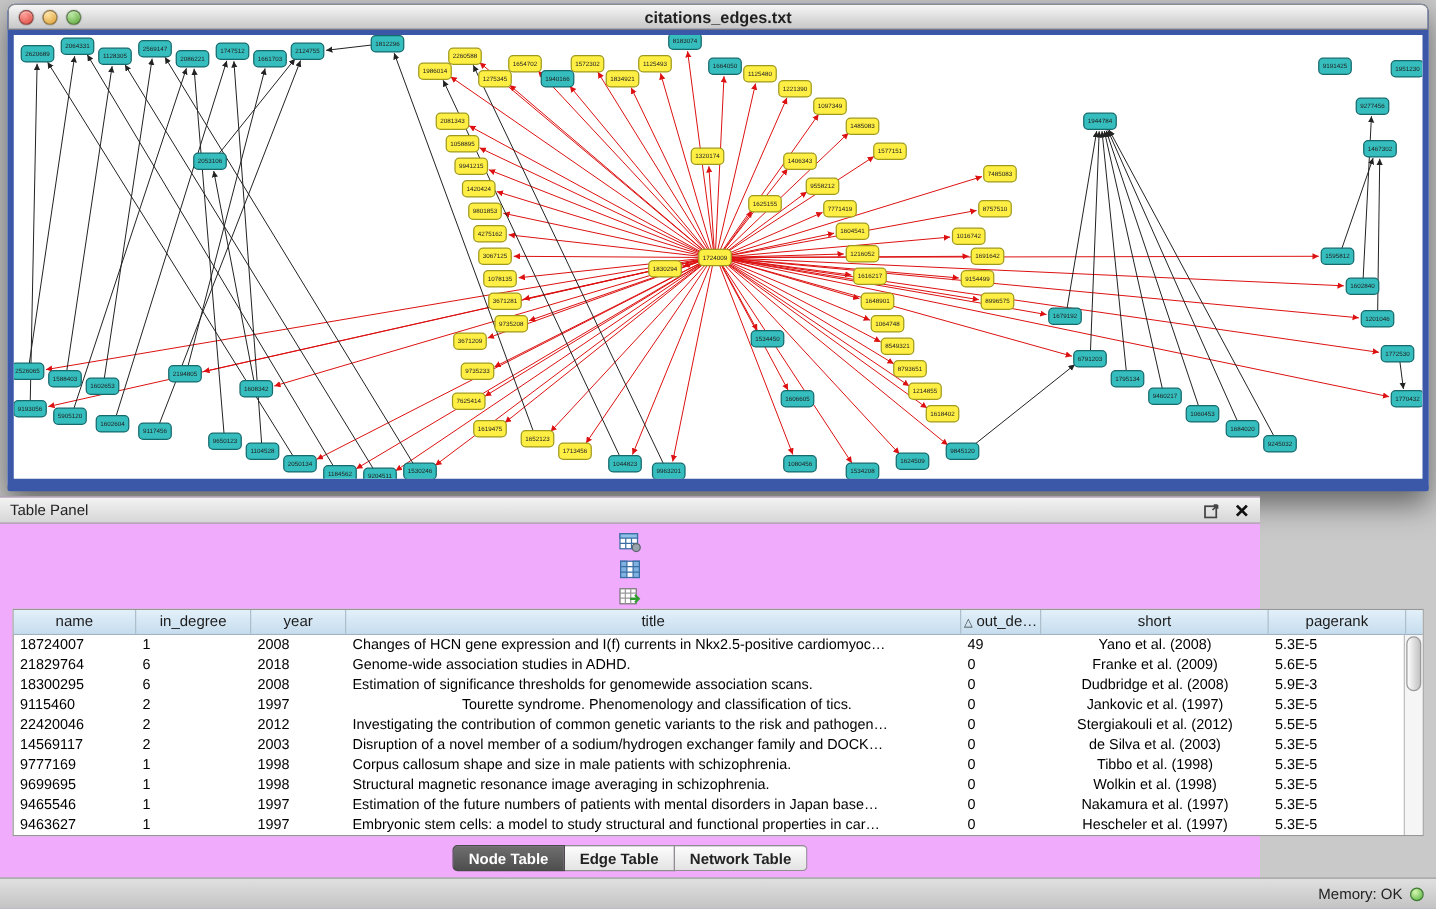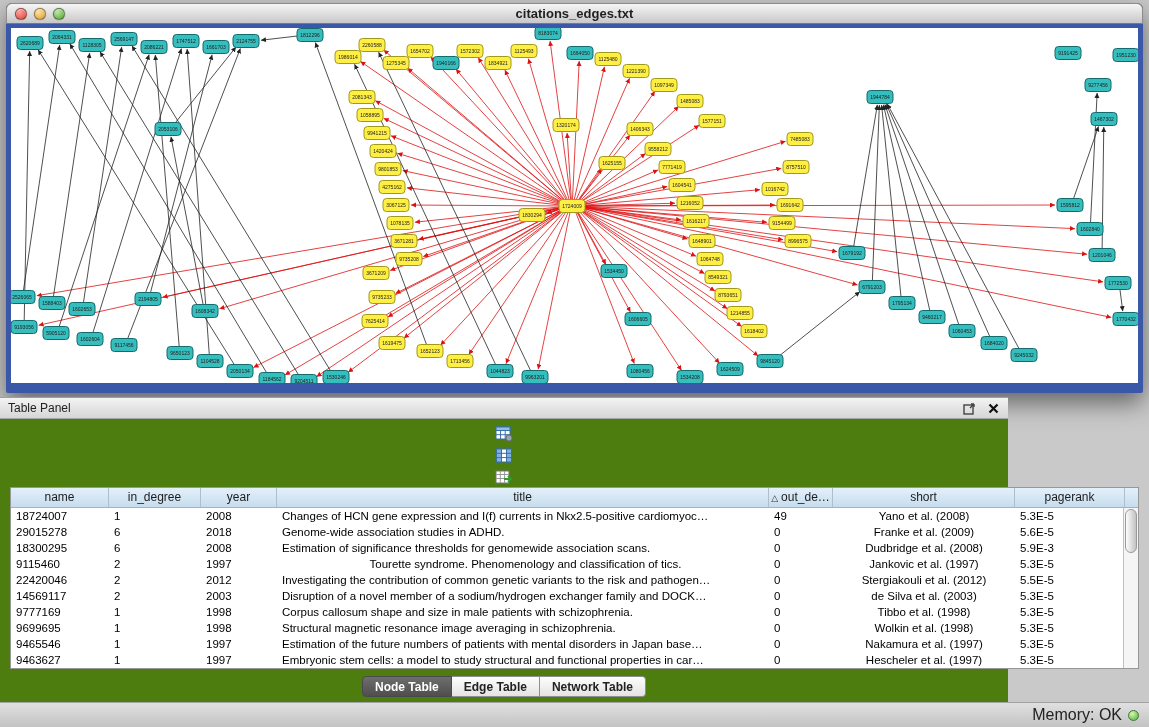--- a/index.html
+++ b/index.html
@@ -17,21 +17,21 @@
   .tl { width:12px; height:12px; border-radius:50%; display:inline-block;
     box-shadow:inset 0 1px 1px rgba(255,255,255,.5), 0 0 1px rgba(0,0,0,.6); border:1px solid rgba(0,0,0,.35); }
   .tl.red { background:radial-gradient(circle at 35% 30%, #ff9f98, #d8453c); }
   .tl.yellow { background:radial-gradient(circle at 35% 30%, #ffe2a0, #d99b2e); }
   .tl.green { background:radial-gradient(circle at 35% 30%, #b9e8a2, #58a033); }
   .graph-area { height:364px; border:5px solid #3a57a8; border-top:4px solid #3a57a8;
     background:#fff; overflow:hidden; position:relative; }
   .graph-area svg { display:block; }
 
   
-  .table-panel { position:absolute; left:0; top:397px; width:1008px; height:305px; background:#4d7c0f; }
+  .table-panel { position:absolute; left:0; top:397px; width:1008px; height:305px; background:#f0abfc; }
   .panel-header { height:22px; background:linear-gradient(#f3f3f3,#d6d6d6);
     border-top:1px solid #9e9e9e; border-bottom:1px solid #a5a5a5;
     display:flex; align-items:center; justify-content:space-between; padding:0 8px; }
   .panel-title { font-size:12px; color:#222; }
   .hdr-icons { display:flex; gap:10px; align-items:center; }
   .hdr-btn { width:14px; height:14px; display:inline-flex; align-items:center; justify-content:center; cursor:default; }
 
   .panel-body { padding:7px 10px 0 10px; }
   .toolbar { display:flex; align-items:center; gap:6px; height:30px; margin-bottom:7px;flex-direction:column; }
   .tool-btn { width:26px; height:26px; border:none; background:transparent; border-radius:4px;
@@ -60,21 +60,21 @@
   .tabs-bar { display:flex; justify-content:center; margin-top:7px; }
   .tab { font-size:12px; font-weight:bold; height:21px; padding:0 12px; border:1px solid #8f8f8f;
     background:linear-gradient(#fdfdfd,#e3e3e3); color:#222; border-left-width:0; }
   .tab:first-child { border-left-width:1px; border-radius:4px 0 0 4px; }
   .tab:last-child { border-radius:0 4px 4px 0; }
   .tab.active { background:linear-gradient(#6e6e6e,#4e4e4e); color:#fff; border-color:#4a4a4a; }
 
   .statusbar { position:absolute; left:0; bottom:0; width:1149px; height:25px;
     background:linear-gradient(#e0e0e0,#c3c3c3); border-top:1px solid #a2a2a2;
     display:flex; align-items:center; justify-content:flex-end; padding:0 10px; gap:6px; }
-  .mem-label { font-size:16px; color:#222; }
+  .mem-label { font-size:12px; color:#222; }
   .mem-dot { width:11px; height:11px; border-radius:50%; border:1px solid #3d7a2f;
     background:radial-gradient(circle at 35% 30%, #d6f7b0, #4fae3a); }
 </style>
 </head>
 <body>
 
 <div class="desktop">
 
   <div class="net-window">
     <div class="titlebar">
@@ -712,21 +712,21 @@
             <div class="tr">
               <div class="td c0" style="width: 98px;">18724007</div>
               <div class="td c1" style="width: 92px;">1</div>
               <div class="td c2" style="width: 76px;">2008</div>
               <div class="td c3" style="width: 492px;">Changes of HCN gene expression and I(f) currents in Nkx2.5-positive cardiomyoc…</div>
               <div class="td c4" style="width: 64px;">49</div>
               <div class="td c5" style="width: 182px;">Yano et al. (2008)</div>
               <div class="td c6" style="width: 110px;">5.3E-5</div>
             </div>
             <div class="tr">
-              <div class="td c0" style="width: 98px;">29015278</div>
+              <div class="td c0" style="width: 98px;">21829764</div>
               <div class="td c1" style="width: 92px;">6</div>
               <div class="td c2" style="width: 76px;">2018</div>
               <div class="td c3" style="width: 492px;">Genome-wide association studies in ADHD.</div>
               <div class="td c4" style="width: 64px;">0</div>
               <div class="td c5" style="width: 182px;">Franke et al. (2009)</div>
               <div class="td c6" style="width: 110px;">5.6E-5</div>
             </div>
             <div class="tr">
               <div class="td c0" style="width: 98px;">18300295</div>
               <div class="td c1" style="width: 92px;">6</div>

